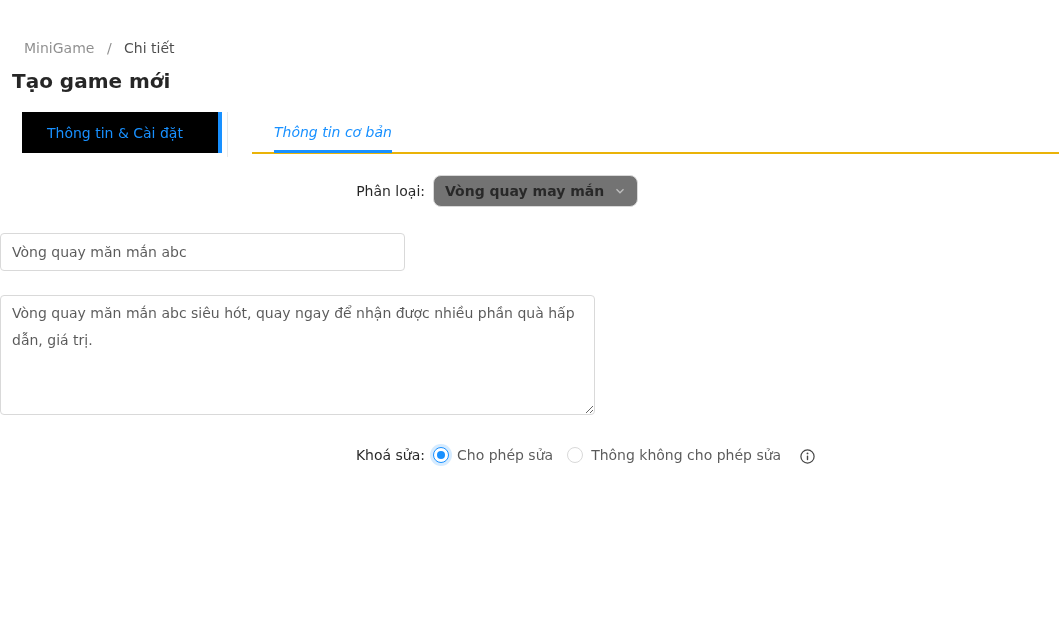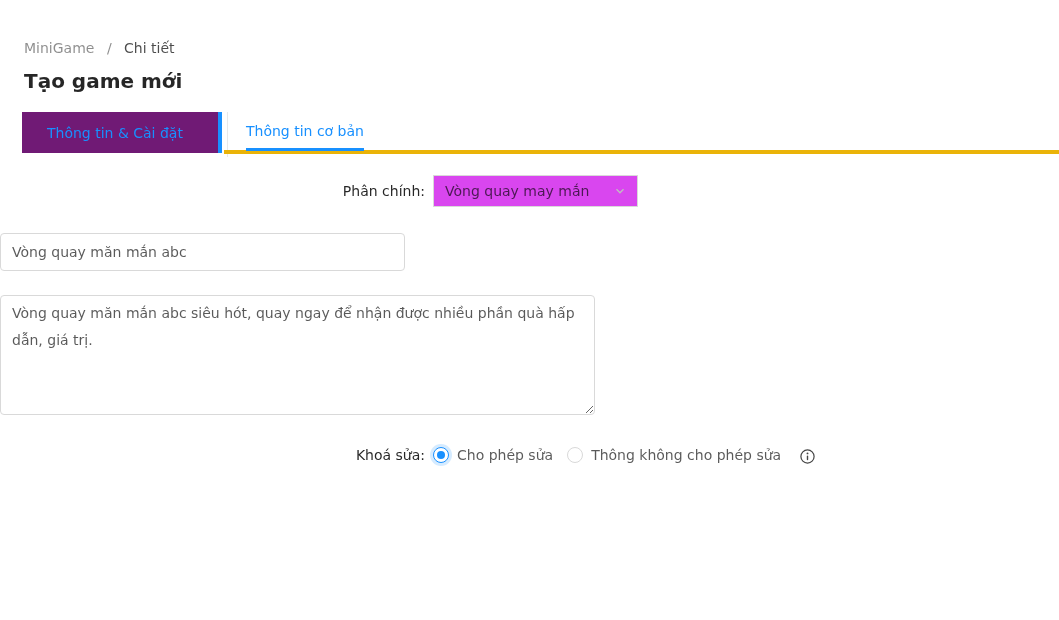--- a/index.html
+++ b/index.html
@@ -12,54 +12,54 @@
   }
 
   
   .breadcrumb { position: absolute; top: 40px; left: 24px; font-size: 14px; }
   .bc-link { color: rgba(0,0,0,0.45); cursor: pointer; }
   .bc-sep { color: rgba(0,0,0,0.45); margin: 0 8px; }
   .bc-current { color: rgba(0,0,0,0.70); }
 
   
   .page-title {
-    position: absolute; top: 69px; left: 24px; margin: 0;
+    position: absolute; top: 69px; left: 12px; margin: 0;
     font-size: 20px; font-weight: 600; color: rgba(0,0,0,0.85);
   }
 
   
   .left-nav { position: absolute; top: 112px; left: 0; width: 228px; height: 45px;
     border-right: 1px solid #e8e8e8; }
   .left-tab {
     margin-left: 22px; width: 200px; height: 41px;
-    background: #701a75; border-right: 4px solid #1890ff;
+    background: #000000; border-right: 4px solid #1890ff;
     display: flex; align-items: center; padding-left: 25px;
     color: #1890ff; cursor: pointer;
   }
 
   
-  .tabbar { position: absolute; top: 112px; left: 224px; right: 0; height: 42px;
-    border-bottom: 4px solid #eab308; }
+  .tabbar { position: absolute; top: 112px; left: 252px; right: 0; height: 42px;
+    border-bottom: 2px solid #eab308; font-style: italic; }
   .tab { position: relative; display: inline-flex; align-items: center; height: 100%;
     margin-left: 22px; color: #1890ff; cursor: pointer; }
   .tab-ink { position: absolute; left: 0; bottom: -1px; width: 100%; height: 3px;
     background: #1890ff; }
 
   
   .form { position: absolute; top: 175px; left: 0; width: 1059px; }
   .form-row { display: flex; align-items: flex-start; margin-bottom: 24px; }
   .form-row.mb26 { margin-bottom: 26px; }
   .form-label { flex: 0 0 433px; padding-right: 8px; text-align: right;
     line-height: 32px; color: rgba(0,0,0,0.85); white-space: nowrap; }
   .required { color: #f5222d; margin-right: 4px; }
 
   .select-box {
-    width: 205px; height: 32px; border: 1px solid #d9d9d9; border-radius: 0;
-    background: #d946ef; display: flex; align-items: center; justify-content: space-between;
-    padding: 0 11px; color: rgba(0,0,0,0.65); cursor: pointer;
+    width: 205px; height: 32px; border: 1px solid #d9d9d9; border-radius: 8px;
+    background: #737373; display: flex; align-items: center; justify-content: space-between;
+    padding: 0 11px; color: rgba(0,0,0,0.65); cursor: pointer; font-weight: bold;
   }
   .chevron { display: inline-flex; margin-left: 8px; }
 
   .text-input {
     width: 405px; height: 32px; border: 1px solid #d9d9d9; border-radius: 4px;
     padding: 18px 11px; font: inherit; color: rgba(0,0,0,0.65); outline: none; background: #fff;
   }
   .textarea {
     width: 595px; height: 120px; border: 1px solid #d9d9d9; border-radius: 4px;
     padding: 4px 11px; font: inherit; line-height: 27px; color: rgba(0,0,0,0.65);
@@ -104,21 +104,21 @@
 <div class="tabbar">
   <div class="tab">
     <span>Thông tin cơ bản</span>
     <div class="tab-ink"></div>
   </div>
 </div>
 
 <div class="form">
 
   <div class="form-row mb26">
-    <div class="form-label">Phân chính:</div>
+    <div class="form-label">Phân loại:</div>
     <div class="select-box">
       <span>Vòng quay may mắn</span>
       <span class="chevron">
         <svg width="12" height="12" viewBox="0 0 12 12">
           <path d="M2.5 4.3 L6 7.8 L9.5 4.3" fill="none" stroke="#bfbfbf" stroke-width="1.3"></path>
         </svg>
       </span>
     </div>
   </div>
 

